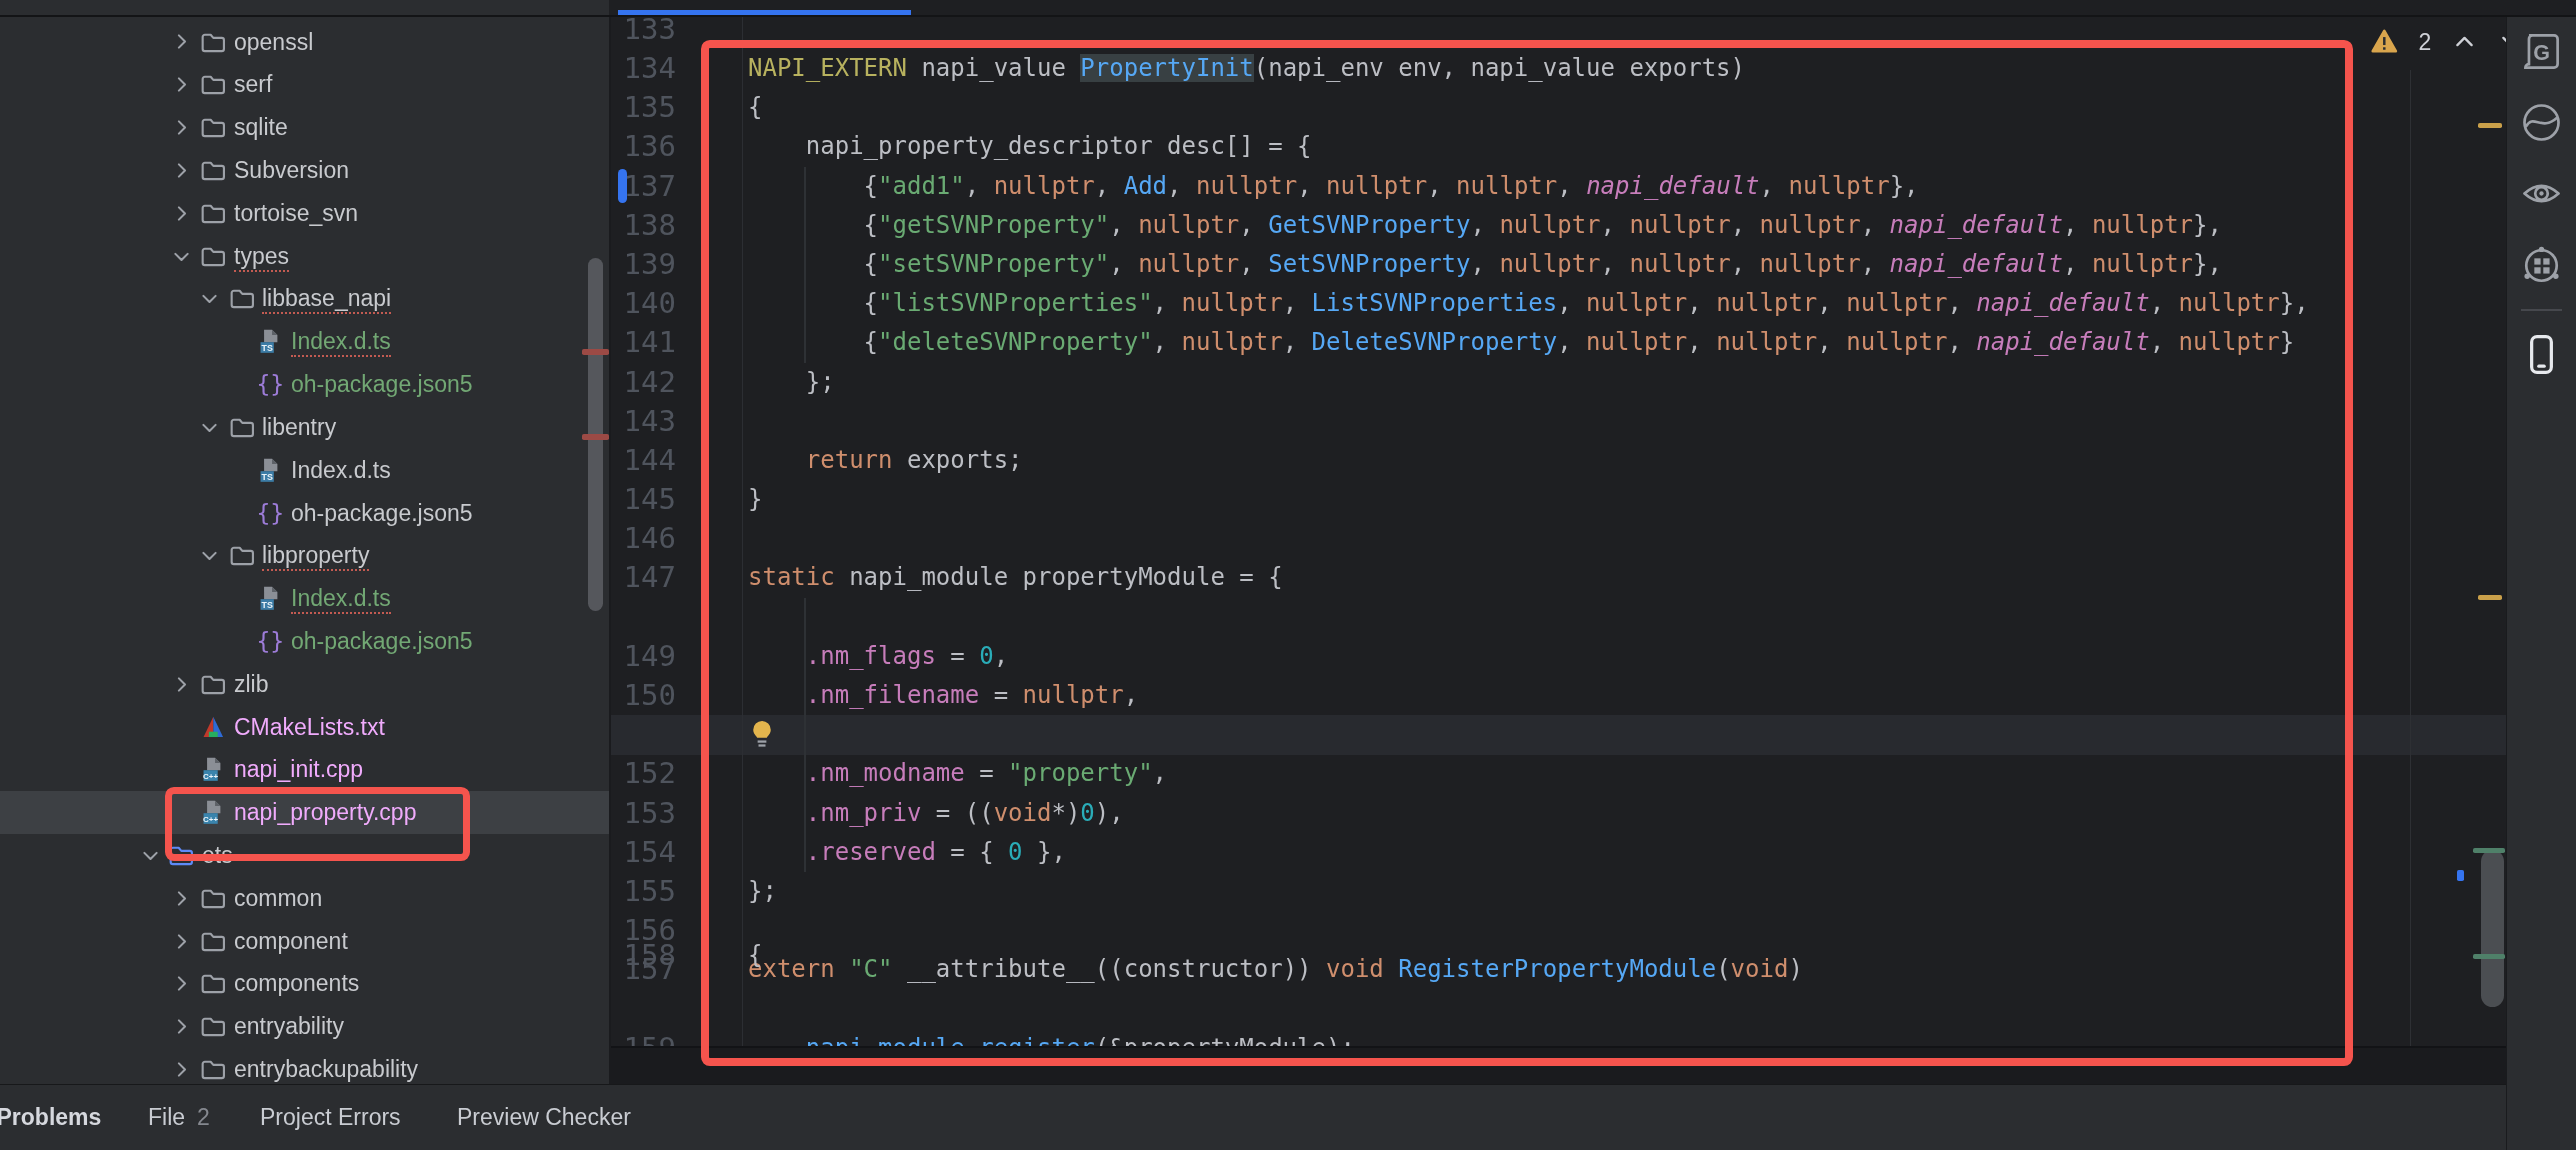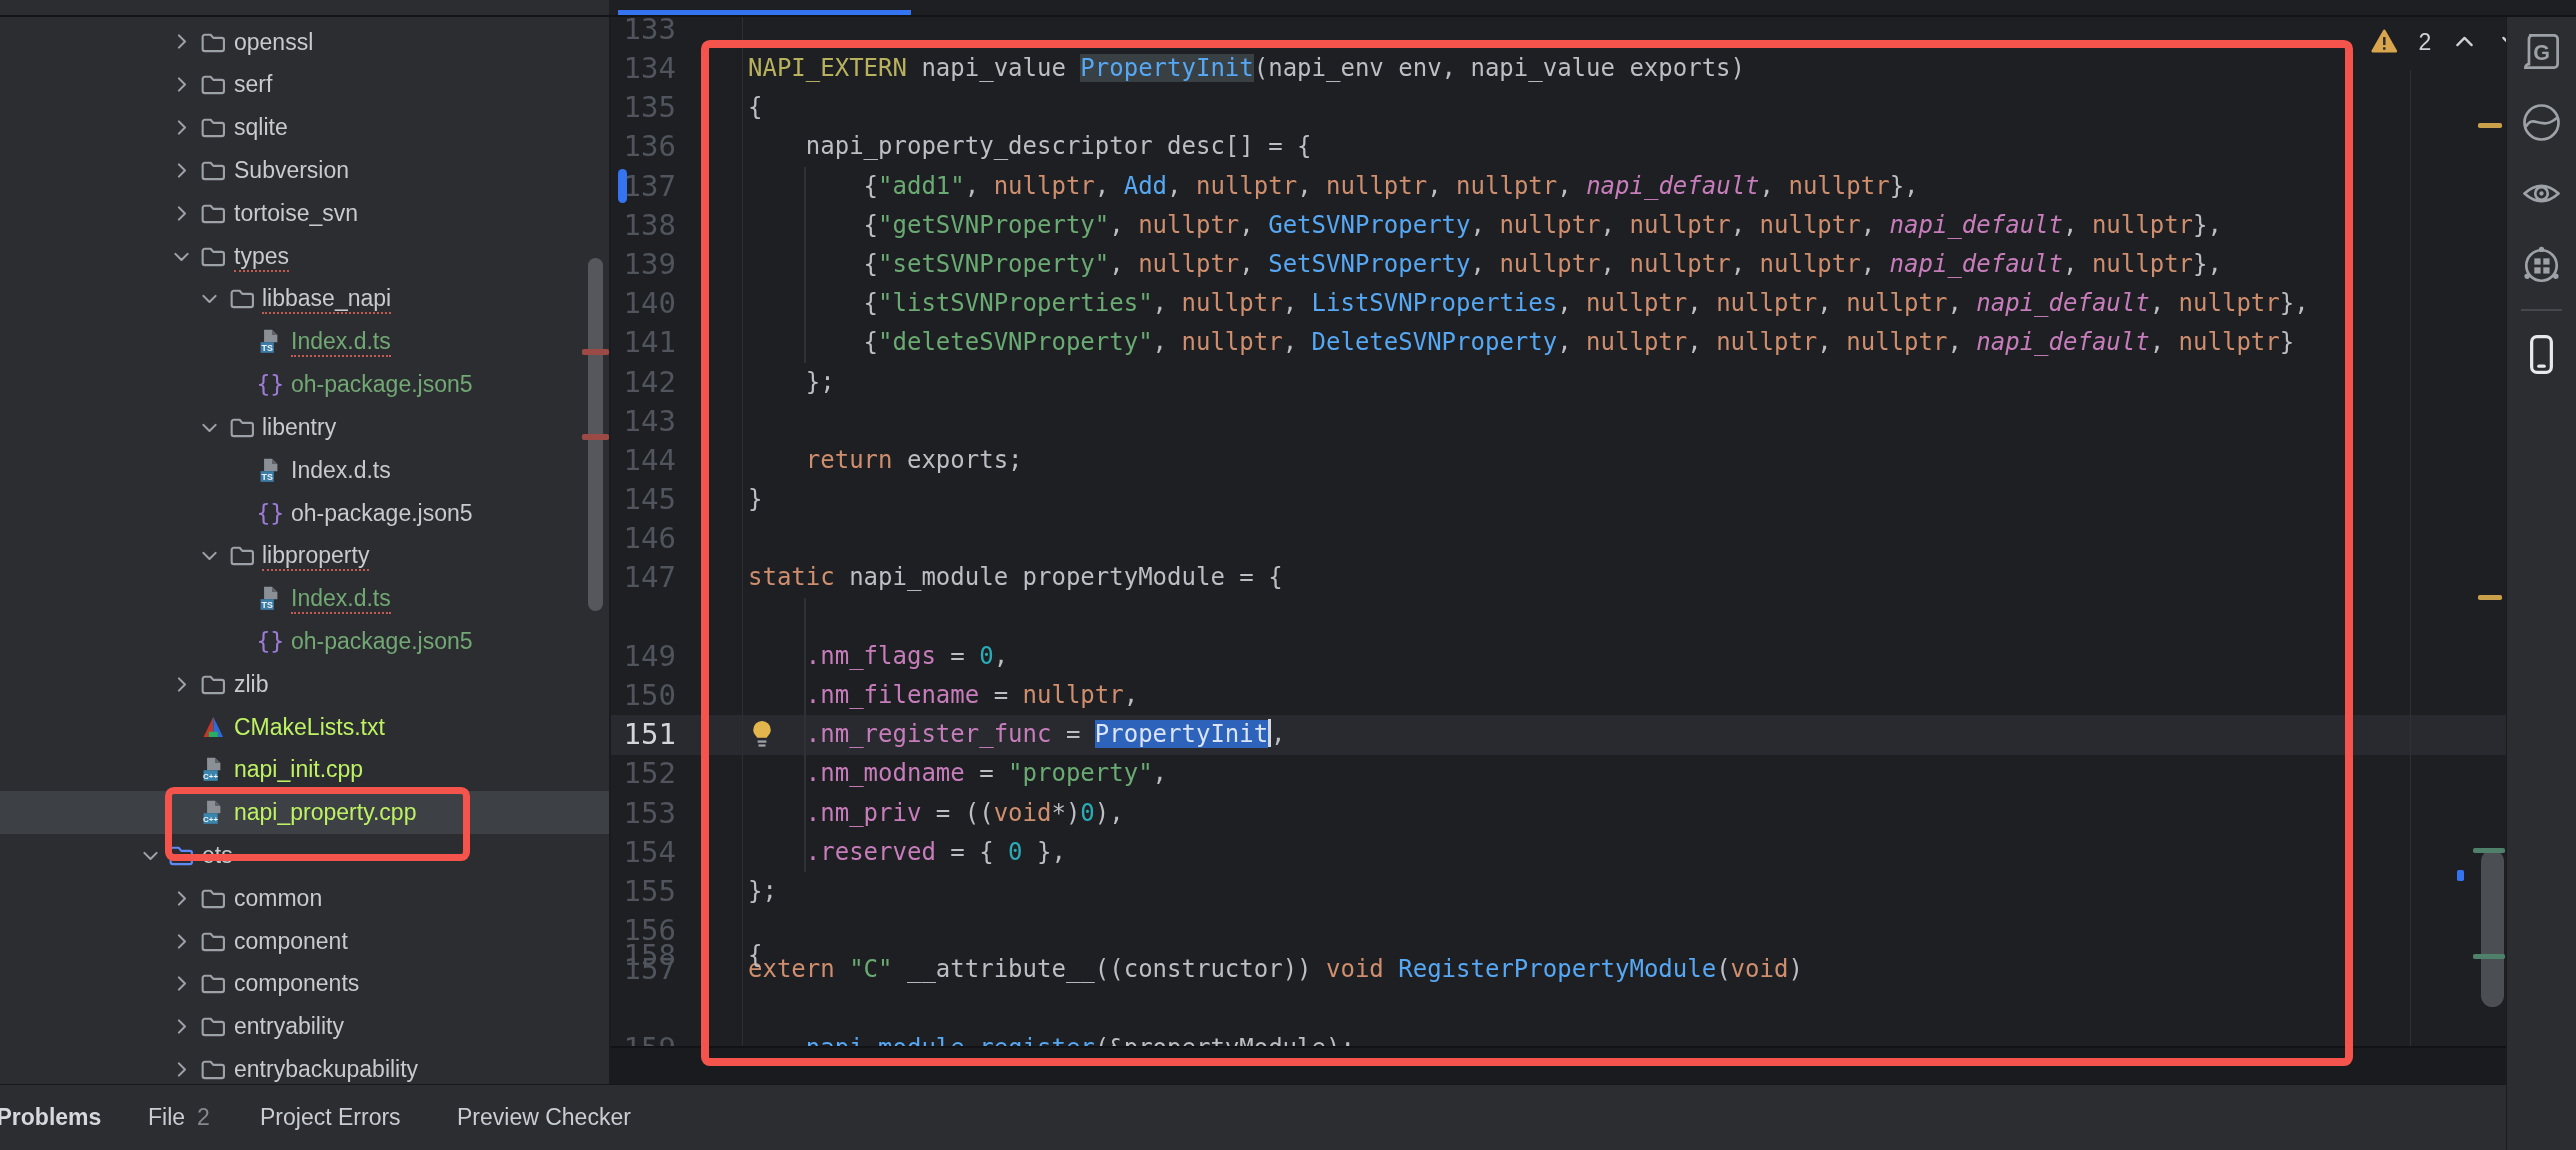--- a/index.html
+++ b/index.html
@@ -10,21 +10,21 @@
   .strip-right{position:absolute;left:609px;top:0;right:0;height:15px;background:#1e1f22;}
   .strip-border{position:absolute;left:0;top:15px;width:100%;height:1.8px;background:#131416;}
   .tab-underline{position:absolute;left:618px;top:9.8px;width:293px;height:5.3px;background:var(--accent,#3574f0);}
   
   #tree{position:absolute;left:0;top:17px;width:672px;height:1067px;background:#2b2d30;overflow:hidden;}
   .vdivider{position:absolute;left:609px;top:17px;width:1.8px;height:1067px;background:#1a1b1e;}
   .trow{position:absolute;left:0;width:100%;height:43px;}
   .trow.sel{background:#3d4044;}
   .tlabel{position:absolute;top:0;height:43px;line-height:43px;font-size:23px;color:#c8cace;white-space:pre;}
   .tlabel.green{color:#72a874;}
-  .tlabel.blue{color:#bef264;}
+  .tlabel.blue{color:#f0abfc;}
   .squig{border-bottom:2.7px dotted #c35b52;padding-bottom:0.9px;}
   .tchev{position:absolute;top:10.6px;width:21px;height:21px;}
   .ticon{position:absolute;top:8px;width:26.6px;height:26.6px;}
   .tree-thumb{position:absolute;left:588px;top:241px;width:15px;height:353px;border-radius:8px;background:rgba(155,159,166,.38);}
   .tree-err{position:absolute;left:582px;width:26.6px;height:6.2px;background:#9c4a45;border-radius:1.8px;}
   .tree-redbox{position:absolute;left:165px;top:770px;width:305px;height:74px;border:7px solid var(--annot,#f5544d);border-radius:8.9px;box-sizing:border-box;}
   
   #editor{position:absolute;left:611px;top:17px;width:1895px;height:1067px;background:#1e1f22;}
   #codeclip{position:absolute;left:0;top:0;width:1895px;height:1029px;overflow:hidden;}
   .caretband{position:absolute;left:0;top:698px;width:1895px;height:40px;background:#282a2f;}
@@ -312,21 +312,20 @@
         <div class="crow" style="top: 267px;"><span class="ln">140</span><span class="ct"><span class="tk-p">        {</span><span class="tk-s">"listSVNProperties"</span><span class="tk-p">, </span><span class="tk-k">nullptr</span><span class="tk-p">, </span><span class="tk-f">ListSVNProperties</span><span class="tk-p">, </span><span class="tk-k">nullptr</span><span class="tk-p">, </span><span class="tk-k">nullptr</span><span class="tk-p">, </span><span class="tk-k">nullptr</span><span class="tk-p">, </span><span class="tk-e">napi_default</span><span class="tk-p">, </span><span class="tk-k">nullptr</span><span class="tk-p">},</span></span></div>
         <div class="crow" style="top: 306px;"><span class="ln">141</span><span class="ct"><span class="tk-p">        {</span><span class="tk-s">"deleteSVNProperty"</span><span class="tk-p">, </span><span class="tk-k">nullptr</span><span class="tk-p">, </span><span class="tk-f">DeleteSVNProperty</span><span class="tk-p">, </span><span class="tk-k">nullptr</span><span class="tk-p">, </span><span class="tk-k">nullptr</span><span class="tk-p">, </span><span class="tk-k">nullptr</span><span class="tk-p">, </span><span class="tk-e">napi_default</span><span class="tk-p">, </span><span class="tk-k">nullptr</span><span class="tk-p">}</span></span></div>
         <div class="crow" style="top: 346px;"><span class="ln">142</span><span class="ct"><span class="tk-p">    };</span></span></div>
         <div class="crow" style="top: 385px;"><span class="ln">143</span></div>
         <div class="crow" style="top: 424px;"><span class="ln">144</span><span class="ct"><span class="tk-p">    </span><span class="tk-k">return</span><span class="tk-p"> exports;</span></span></div>
         <div class="crow" style="top: 463px;"><span class="ln">145</span><span class="ct"><span class="tk-p">}</span></span></div>
         <div class="crow" style="top: 502px;"><span class="ln">146</span><span class="ct"></span></div>
         <div class="crow" style="top: 541px;"><span class="ln">147</span><span class="ct"><span class="tk-k">static</span><span class="tk-p"> napi_module propertyModule = {</span></span></div>
         <div class="crow" style="top: 620px;"><span class="ln">149</span><span class="ct"><span class="tk-p">    </span><span class="tk-fl">.nm_flags</span><span class="tk-p"> = </span><span class="tk-n">0</span><span class="tk-p">,</span></span></div>
         <div class="crow" style="top: 659px;"><span class="ln">150</span><span class="ct"><span class="tk-p">    </span><span class="tk-fl">.nm_filename</span><span class="tk-p"> = </span><span class="tk-k">nullptr</span><span class="tk-p">,</span></span></div>
-        <div class="crow" style="top: 698px;"><span class="ln cur">151</span><span class="ct"><span class="tk-p">    </span><span class="tk-fl">.nm_register_func</span><span class="tk-p"> = </span><span class="tk-sel">PropertyInit</span><span class="caret"></span><span class="tk-p">,</span></span></div>
         <span class="bulb"><svg viewBox="0 0 32 36" width="28" height="32">
             <path d="M16 2 a10 10 0 0 1 10 10 c0 4.5 -3 6.5 -4.5 9 h-11 C9 18.5 6 16.5 6 12 a10 10 0 0 1 10-10 z" fill="#e3b54d"></path>
             <line x1="11" y1="25.5" x2="21" y2="25.5" stroke="#9da1a8" stroke-width="2.6"></line>
             <line x1="12" y1="30" x2="20" y2="30" stroke="#9da1a8" stroke-width="2.6"></line>
           </svg></span>
         <div class="crow" style="top: 737px;"><span class="ln">152</span><span class="ct"><span class="tk-p">    </span><span class="tk-fl">.nm_modname</span><span class="tk-p"> = </span><span class="tk-s">"property"</span><span class="tk-p">,</span></span></div>
         <div class="crow" style="top: 777px;"><span class="ln">153</span><span class="ct"><span class="tk-p">    </span><span class="tk-fl">.nm_priv</span><span class="tk-p"> = ((</span><span class="tk-k">void</span><span class="tk-p">*)</span><span class="tk-n">0</span><span class="tk-p">),</span></span></div>
         <div class="crow" style="top: 816px;"><span class="ln">154</span><span class="ct"><span class="tk-p">    </span><span class="tk-fl">.reserved</span><span class="tk-p"> = { </span><span class="tk-n">0</span><span class="tk-p"> },</span></span></div>
         <div class="crow" style="top: 855px;"><span class="ln">155</span><span class="ct"><span class="tk-p">};</span></span></div>
         <div class="crow" style="top: 894px;"><span class="ln">156</span><span class="ct"></span></div>

